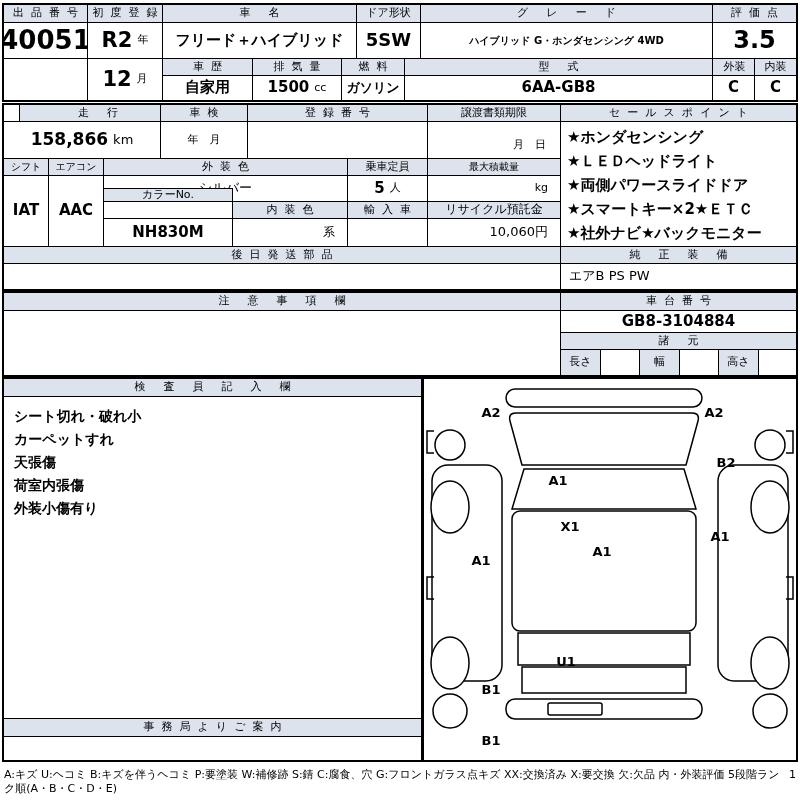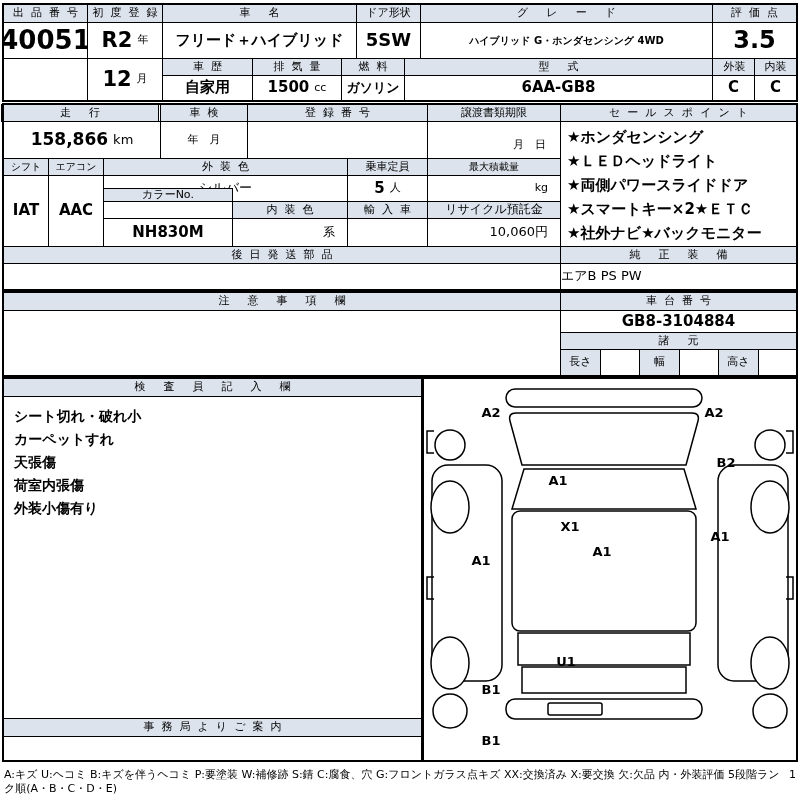--- a/index.html
+++ b/index.html
@@ -12,21 +12,21 @@
   .sp2{letter-spacing:18px;text-indent:18px}
   .b15{font-size:15px;font-weight:bold}
   .b14{font-size:10px;font-weight:bold}
   .b13{font-size:13px;font-weight:bold}
   .b17{font-size:17px;font-weight:bold}
   .b18{font-size:18px;font-weight:bold}
   .b21{font-size:21px;font-weight:bold}
   .b24{font-size:24px;font-weight:bold}
   .b26{font-size:26px;font-weight:bold}
   .unit{font-size:11px;margin-left:5px;font-weight:normal}
-  .left{justify-content:flex-start;}
+  .left{justify-content:flex-start;padding-left:8px}
   .right{justify-content:flex-end;padding-right:12px}
   .bottomright{justify-content:flex-end;align-items:flex-end;padding:0 14px 6px 0}
   .list{display:block;text-align:left;padding:3px 6px;white-space:normal}
   .salesline{font-size:15px;font-weight:bold;line-height:24px}
   .noteline{font-size:14px;font-weight:bold;line-height:23px}
   .frame{position:absolute;border:2px solid #000;background:transparent;pointer-events:none;z-index:4}
   .legend{position:absolute;left:4px;top:768px;width:792px;display:flex;justify-content:space-between;align-items:flex-start;font-size:11px;line-height:1.3}
   svg text{font-family:"DejaVu Sans","Liberation Sans",sans-serif}
 </style>
 </head>
@@ -66,21 +66,21 @@
   <div class="cell b15" style="left:162px;top:75px;width:91px;height:26px">自家用</div>
   <div class="cell" style="left:252px;top:75px;width:90px;height:26px">
     <span class="b15">1500</span>
     <span class="unit">cc</span>
   </div>
   <div class="cell b13" style="left:341px;top:75px;width:64px;height:26px">ガソリン</div>
   <div class="cell b15" style="left:404px;top:75px;width:309px;height:26px">6AA-GB8</div>
   <div class="cell b15" style="left:712px;top:75px;width:43px;height:26px">C</div>
   <div class="cell b15" style="left:754px;top:75px;width:43px;height:26px">C</div>
 
-  <div class="cell hdr sp2" style="left:1px;top:104px;width:158px;height:18px">走行</div>
+  <div class="cell hdr sp2" style="left:19px;top:104px;width:158px;height:18px">走行</div>
   <div class="cell hdr sp" style="left:160px;top:104px;width:88px;height:18px">車検</div>
   <div class="cell hdr sp" style="left:247px;top:104px;width:181px;height:18px">登録番号</div>
   <div class="cell hdr" style="left:427px;top:104px;width:134px;height:18px">譲渡書類期限</div>
   <div class="cell hdr sp" style="left:560px;top:104px;width:237px;height:18px">セールスポイント</div>
 
   <div class="cell" style="left:3px;top:121px;width:158px;height:38px">
     <span class="b17">158,866</span>
     <span class="unit" style="font-size:13px">km</span>
   </div>
   <div class="cell" style="left:160px;top:121px;width:88px;height:38px;font-size:11px">年　月</div>

